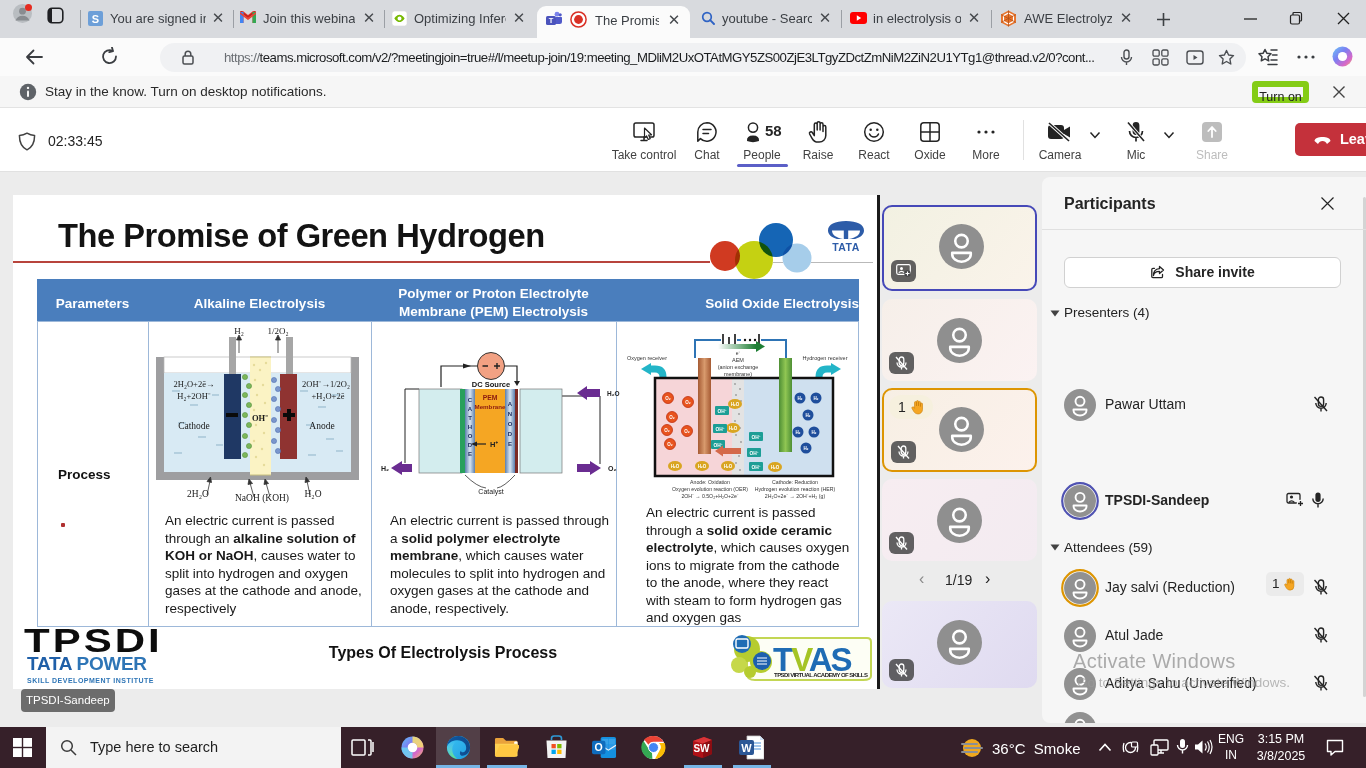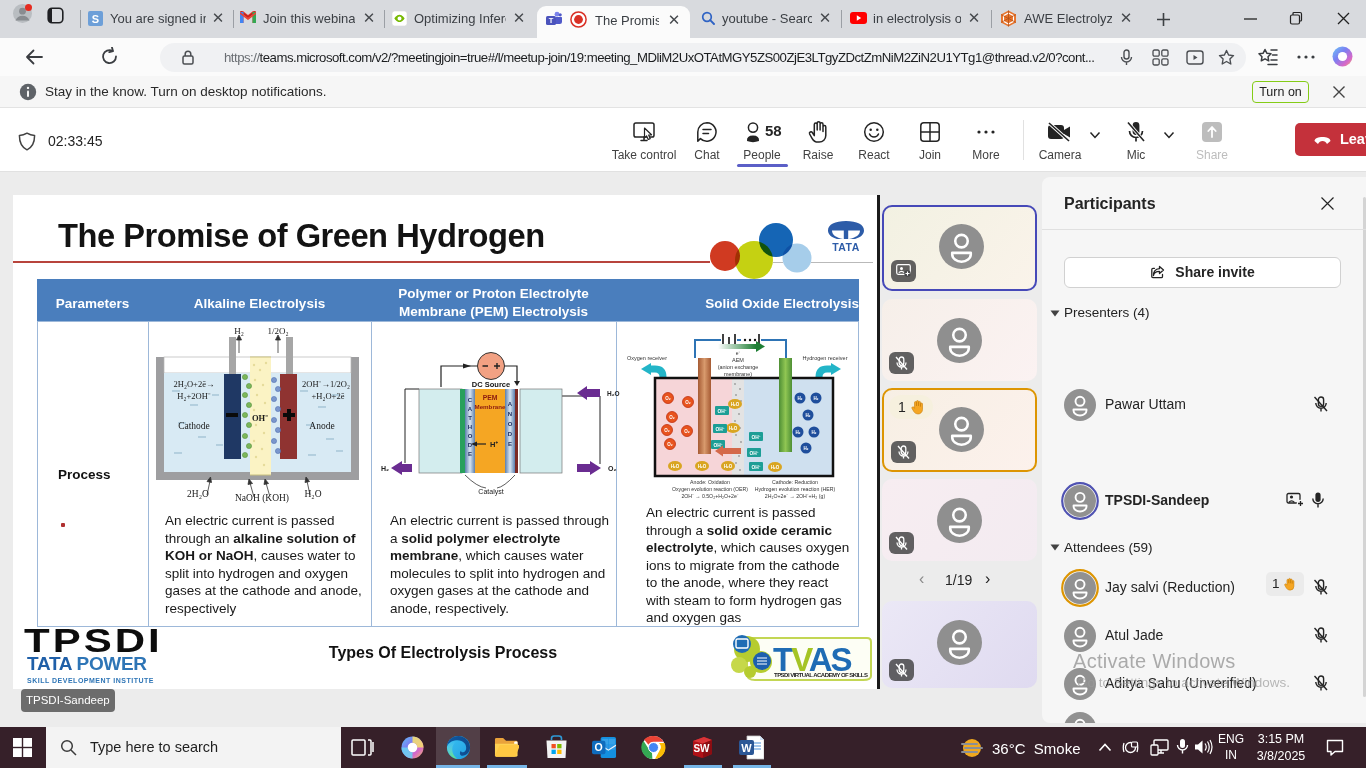--- a/index.html
+++ b/index.html
@@ -15,21 +15,21 @@
 .activetab { position:absolute; left:537px; top:6px; width:153px; height:32px; background:#fbfbfb; border-radius:9px 9px 0 0; }
 
 
 #urlrow { position:absolute; left:0; top:38px; width:1366px; height:38px; background:#fbfbfb; }
 #omnibox { position:absolute; left:160px; top:5px; width:1086px; height:29px; background:#f0f1f3; border-radius:15px; }
 #urltext { position:absolute; left:64px; top:7px; font-size:13.2px; color:#1b1d1f; white-space:nowrap; width:882px; overflow:hidden; letter-spacing:-0.5px; }
 
 
 #banner { position:absolute; left:0; top:76px; width:1366px; height:32px; background:#f6f6f6; border-bottom:1px solid #e3e3e3; }
 #banner .txt { position:absolute; left:45px; top:8px; font-size:13.5px; color:#2a2a2a; }
-#turnon { position:absolute; left:1252px; top:5px; width:57px; height:22px; border:1px solid #84cc16; border-radius:4px; font-size:12.5px; color:#222; text-align:center; line-height:20px; background:#f6f6f6; }
+#turnon { position:absolute; left:1252px; top:5px; width:57px; height:22px; border:6px solid #84cc16; border-radius:4px; font-size:12.5px; color:#222; text-align:center; line-height:20px; background:#f6f6f6; }
 
 
 #toolbar { position:absolute; left:0; top:108px; width:1366px; height:64px; background:#fff; border-bottom:1px solid #e1e1e1; }
 .tbtn { position:absolute; top:12px; width:56px; text-align:center; }
 .tbtn svg { display:block; margin:0 auto; }
 .tbtn .lbl { font-size:12px; color:#424242; margin-top:4px; white-space:nowrap; }
 #timer { position:absolute; left:48px; top:25px; font-size:14px; color:#242424; }
 #leavebtn { position:absolute; left:1251px; top:15px; width:103px; height:33px; background:#c4313b; border-radius:5px; color:#fff; font-size:14.5px; font-weight:bold; text-align:center; line-height:33px;margin-left:44px; }
 
 
@@ -291,21 +291,21 @@
           <path d="M7.5 14 A4.9 4.9 0 0 0 16.5 14" fill="none" stroke="#242424" stroke-width="1.5" stroke-linecap="round"></path>
         </svg>
       <div class="lbl">React</div>
     </div>
 
     <div class="tbtn" style="left:902px">
       <svg width="24" height="24" viewBox="0 0 24 24">
           <rect x="2.8" y="2.8" width="18.4" height="18.4" rx="3" fill="none" stroke="#242424" stroke-width="1.5"></rect>
           <path d="M12 3 L12 21 M3 12 L21 12" stroke="#242424" stroke-width="1.5"></path>
         </svg>
-      <div class="lbl">Join</div>
+      <div class="lbl">Oxide</div>
     </div>
 
     <div class="tbtn" style="left:958px">
       <svg width="24" height="24" viewBox="0 0 24 24">
           <circle cx="5" cy="12" r="1.6" fill="#242424"></circle>
           <circle cx="12" cy="12" r="1.6" fill="#242424"></circle>
           <circle cx="19" cy="12" r="1.6" fill="#242424"></circle>
         </svg>
       <div class="lbl">More</div>
     </div>

